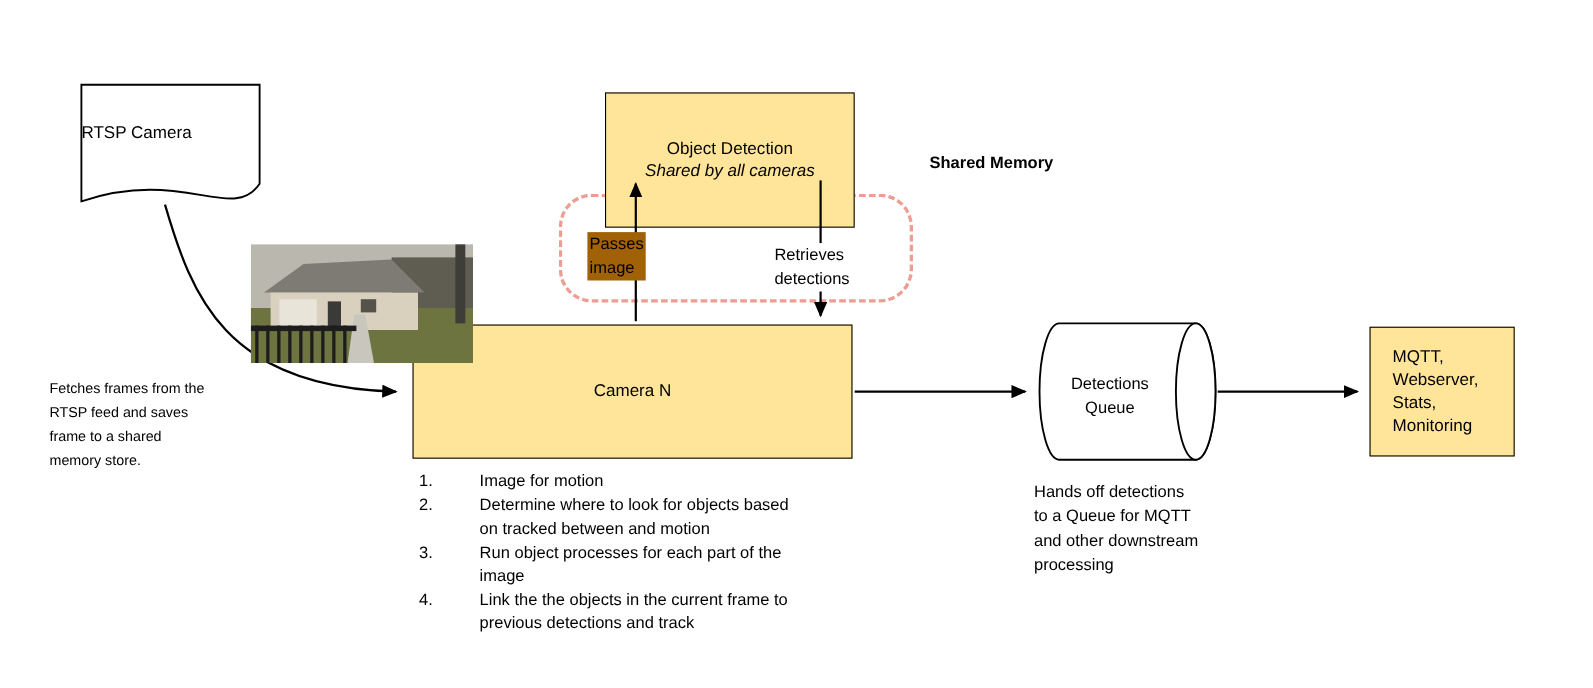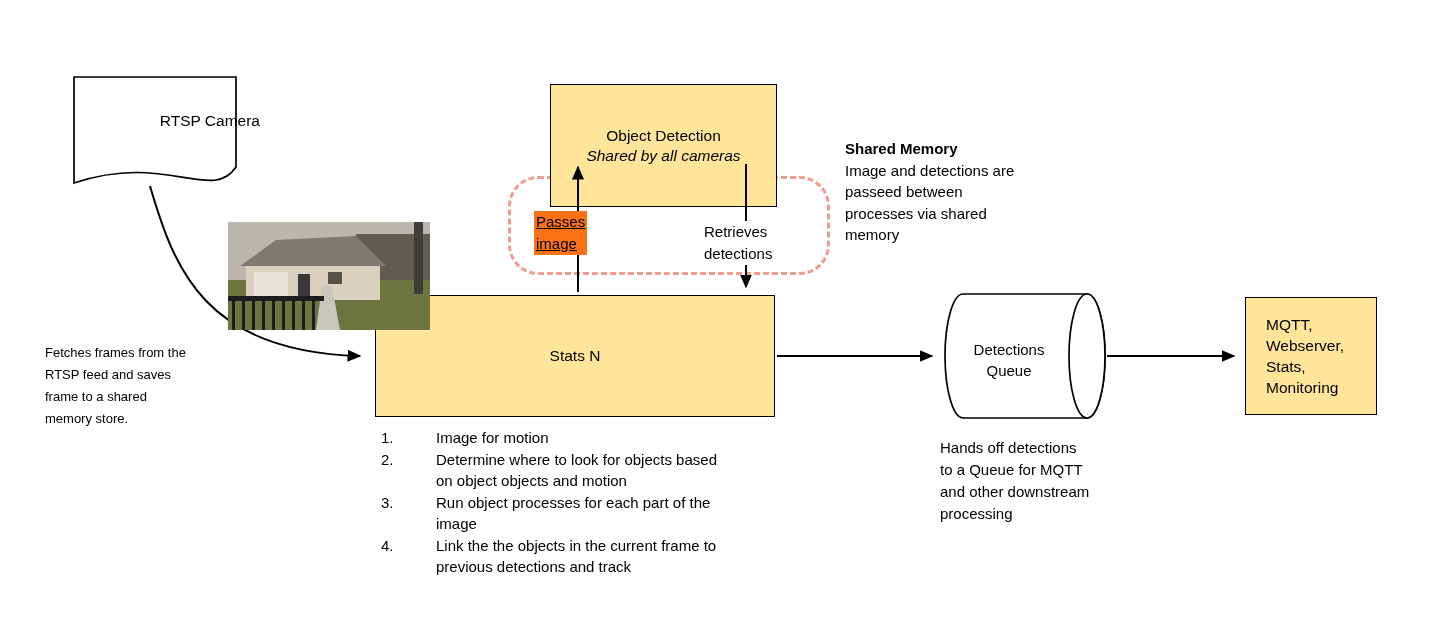--- a/index.html
+++ b/index.html
@@ -14,22 +14,22 @@
   .obj-box    { left:550px; top:38px;  width:227px; height:123px;margin-top:46px; }
   .camera-box { left:375px; top:295px; width:400px; height:122px; }
   .mqtt-box   { left:1245px; top:297px; width:132px; height:118px;
                 align-items:center; text-align:left; padding-left:20px; line-height:21px; }
   .box-sub { font-style:italic; margin-top:2px; }
 
   .dashed-region { left:508px; top:176px; width:322px; height:99px;
                    border:3px dashed #ED9D92; border-radius:30px; }
 
   .pre { white-space:pre-line; }
-  .rtsp-label { left:74px; top:112px; width:186px; text-align:right; font-size:15.5px; }
-  .passes-label    { left:534px; top:211px; font-size:15px; line-height:22px; background:#f97316; padding:0 2px;text-decoration:underline; }
+  .rtsp-label { left:74px; top:112px; width:186px; text-align:left; font-size:15.5px; }
+  .passes-label    { left:534px; top:211px; font-size:15px; line-height:22px; background:#a16207; padding:0 2px; }
   .retrieves-label { left:702px; top:204px; font-size:15px; line-height:22px; background:#fff; padding:0 2px;margin-top:17px; }
 
   .sharedmem-note { left:845px; top:138px; width:178px; font-size:15px; line-height:21.5px; }
   .sharedmem-note .bold { font-weight:bold; }
 
   .fetch-note { left:45px; top:342px; width:148px; font-size:13px; line-height:22px; }
 
   .steps { left:381px; top:427px; width:400px; list-style:none; counter-reset:s; font-size:15px; line-height:21.5px; }
   .steps li { display:flex; counter-increment:s; }
   .steps li::before { content:counter(s) "."; flex:0 0 55px; }
@@ -46,21 +46,21 @@
 <div class="canvas">
 
   <div class="abs dashed-region"></div>
 
   <div class="abs box obj-box">
     <div>Object Detection</div>
     <div class="box-sub">Shared by all cameras</div>
   </div>
 
   <div class="abs box camera-box">
-    <div>Stats N</div>
+    <div>Camera N</div>
   </div>
 
   <div class="abs box mqtt-box">
     <div>MQTT, Webserver, Stats, Monitoring</div>
   </div>
 
   <svg class="abs layer" width="1448" height="625" viewBox="0 0 1448 625">
     <defs>
       <marker id="ah" viewBox="0 0 14 12" markerWidth="14" markerHeight="12" refX="12.5" refY="6" orient="auto" markerUnits="userSpaceOnUse">
         <path d="M0,0 L14,6 L0,12 Z" fill="#000"></path>
@@ -106,31 +106,30 @@
 
   <div class="abs rtsp-label">RTSP Camera</div>
 
   <div class="abs pre passes-label">Passes
 image</div>
   <div class="abs pre retrieves-label">Retrieves
 detections</div>
 
   <div class="abs sharedmem-note">
     <div class="bold">Shared Memory</div>
-    <div>Image and detections are passeed between processes via shared memory</div>
   </div>
 
   <div class="abs fetch-note">Fetches frames from the RTSP feed and saves frame to a shared memory store.</div>
 
   <ol class="abs steps">
     <li>
         <span class="step-text">Image for motion</span>
       </li>
     <li>
-        <span class="step-text">Determine where to look for objects based on object objects and motion</span>
+        <span class="step-text">Determine where to look for objects based on tracked between and motion</span>
       </li>
     <li>
         <span class="step-text">Run object processes for each part of the image</span>
       </li>
     <li>
         <span class="step-text">Link the the objects in the current frame to previous detections and track</span>
       </li>
   </ol>
 
   <div class="abs pre queue-label">Detections

